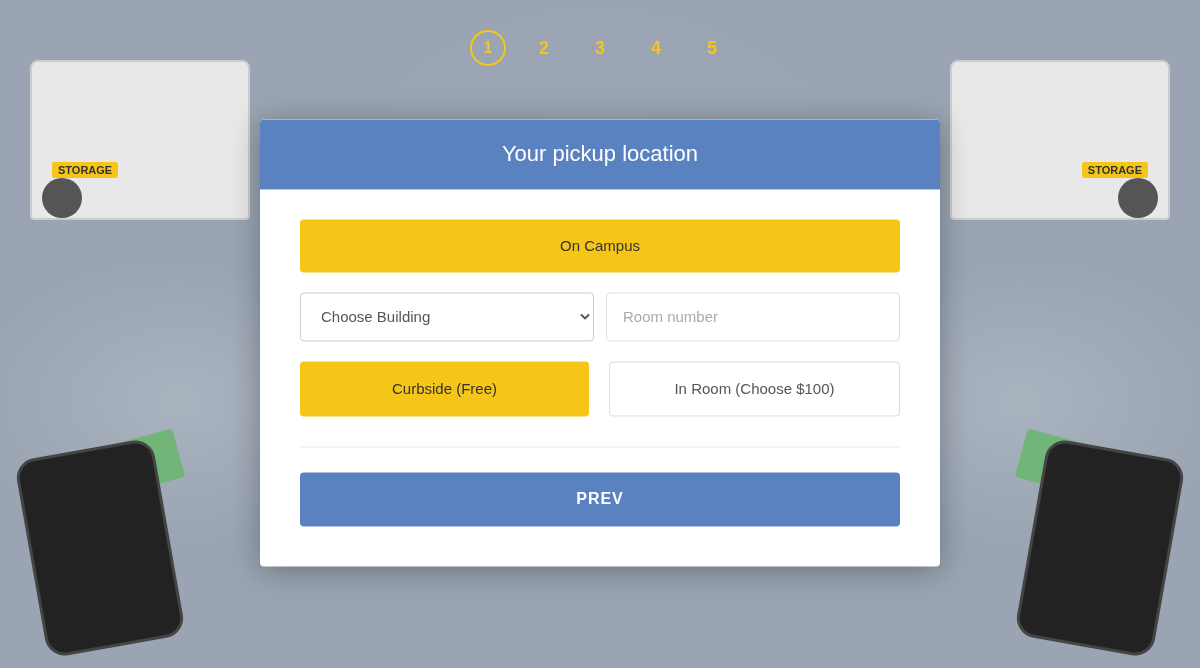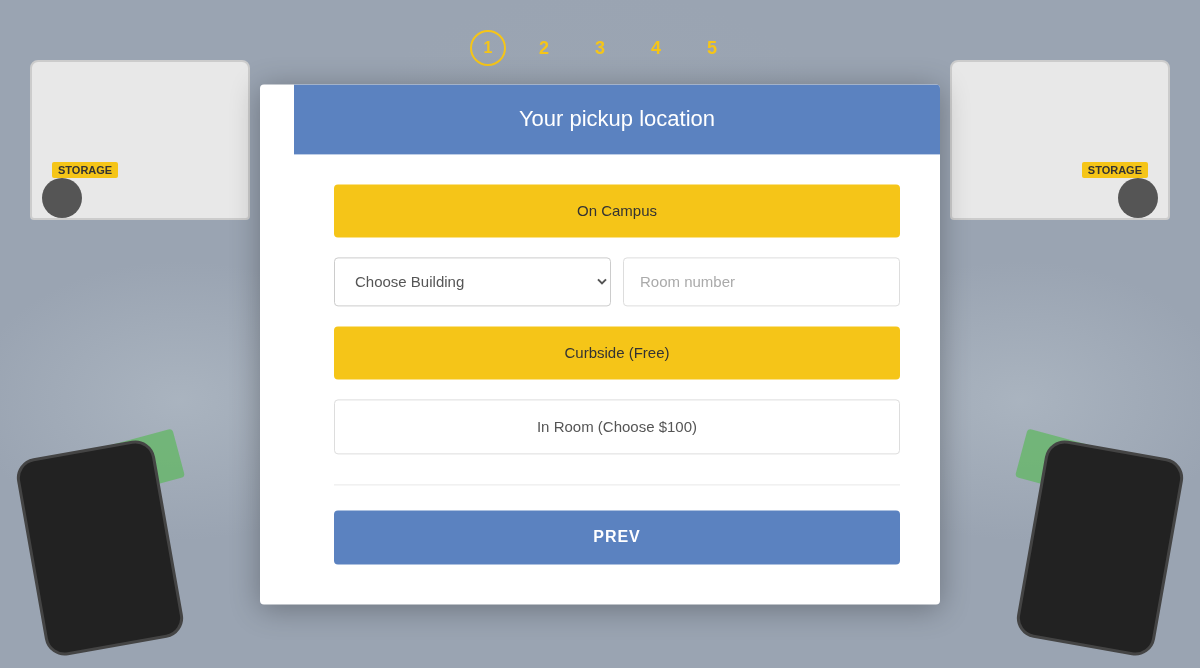--- a/index.html
+++ b/index.html
@@ -189,21 +189,20 @@
       position: absolute;
       top: 50%;
       left: 50%;
       transform: translate(-50%, -48%);
       width: 680px;
       background: white;
       border-radius: 4px;
       overflow: hidden;
       box-shadow: 0 4px 30px rgba(0,0,0,0.3);
       z-index: 20;
-      padding-left: 34px;
     }
 
     .modal-header {
       background: #5b82c0;
       padding: 22px 30px;
       text-align: center;
     }
 
     .modal-header-title {
       color: white;
@@ -273,21 +272,20 @@
 
     .input-room::placeholder {
       color: #aaa;
     }
 
     
     .pickup-row {
       display: flex;
       gap: 20px;
       margin-bottom: 30px;
-      flex-direction: column;
     }
 
     .btn-pickup {
       flex: 1;
       padding: 18px;
       border: none;
       border-radius: 4px;
       font-size: 15px;
       cursor: pointer;
       font-weight: 500;

